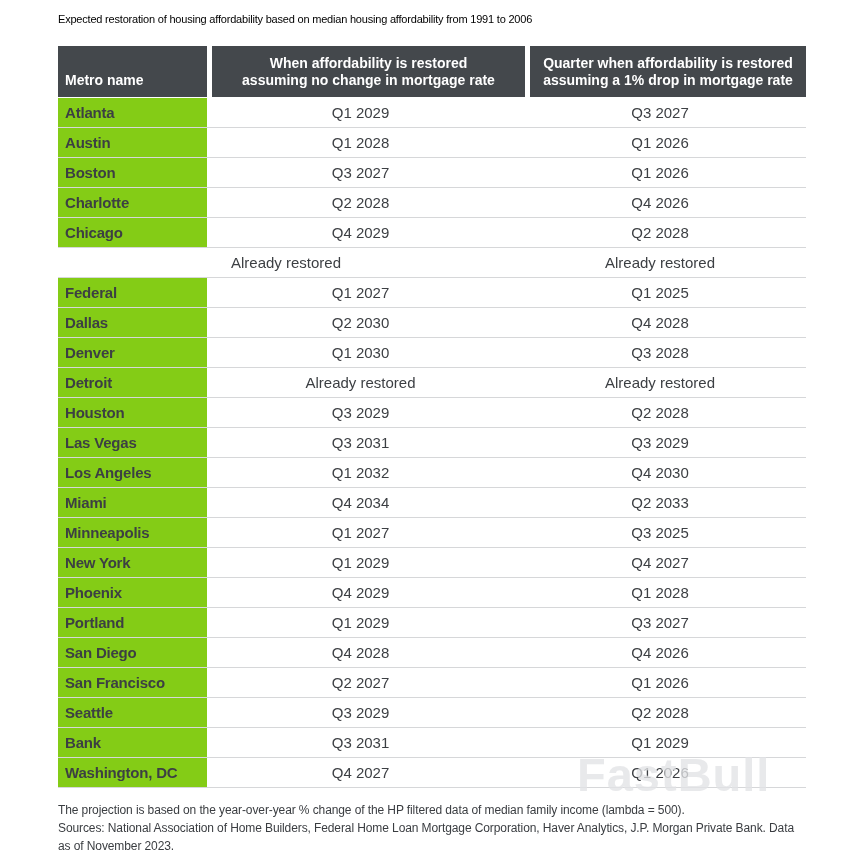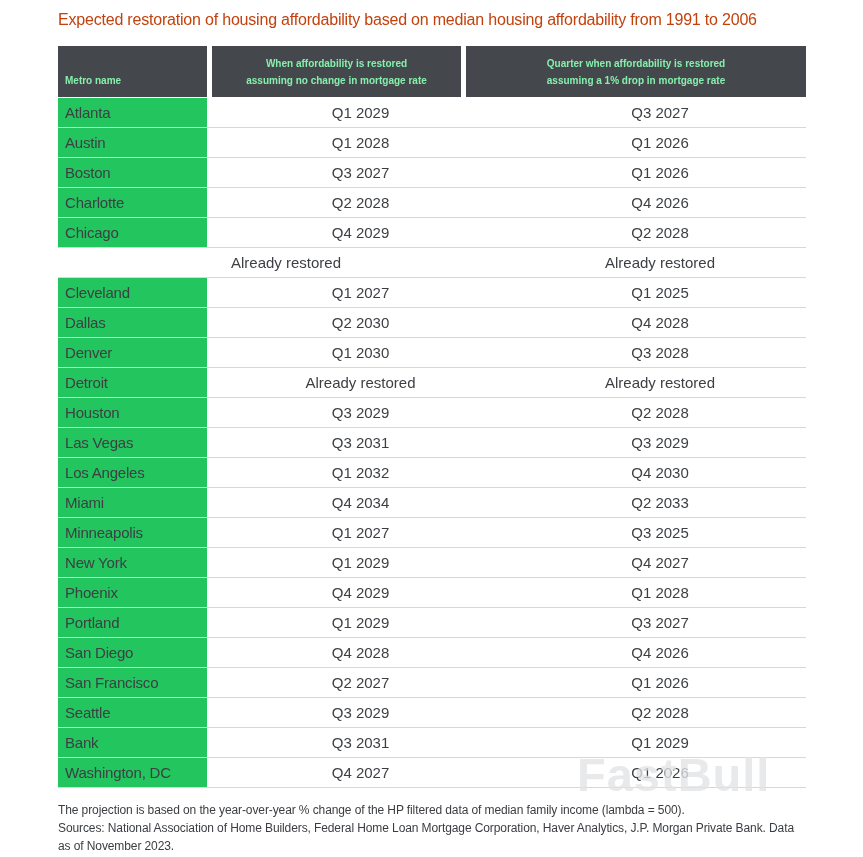--- a/index.html
+++ b/index.html
@@ -12,82 +12,83 @@
     position: relative;
     width: 863px;
     height: 857px;
     background: #ffffff;
     overflow: hidden;
     box-sizing: border-box;
     padding: 11px 57px 0 58px;
     color: #3c3f43;
   }
   .title {
-    font-size: 16px;
+    font-size: 11px;
     line-height: 17px;
-    color: #c2410c;
+    color: #000000;
     letter-spacing: -0.2px;
     margin-bottom: 18px;
     white-space: nowrap;
   }
   
   .thead {
     display: flex;
     height: 51px;
   }
   .th {
     background: #44484c;
-    color: #86efac;
+    color: #ffffff;
     font-weight: bold;
-    font-size: 10px;
+    font-size: 14px;
     line-height: 17px;
     box-sizing: border-box;
   }
   .th-metro {
     width: 149px;
     display: flex;
     align-items: flex-end;
     padding: 0 0 8px 7px;
     margin-right: 5px;
   }
   .th-mid {
     flex: 1;
     display: flex;
     flex-direction: column;
     justify-content: center;
     align-items: center;
     text-align: center;
     margin-right: 5px;
   }
   .th-right {
-    width: 340px;
+    width: 276px;
     display: flex;
     flex-direction: column;
     justify-content: center;
     align-items: center;
     text-align: center;
   }
   
   .tbody { margin-top: 1px; }
   .tr {
     display: flex;
     height: 30px;
     box-sizing: border-box;
     border-bottom: 1px solid #d6d7d9;
     font-size: 15px;
     color: #3c3f43;
   }
   .td-metro {
     width: 149px;
-    background: #22c55e;
+    background: #84cc16;
     box-sizing: border-box;
     padding-left: 7px;
     line-height: 29px;
     letter-spacing: -0.2px;
     white-space: nowrap;
+    font-weight: bold;
   }
   .td-mid {
     flex: 1;
     text-align: center;
     line-height: 29px;
   }
   .td-right {
     width: 292px;
     text-align: center;
     line-height: 29px;
@@ -165,21 +166,21 @@
     <div class="td-mid">Q4 2029</div>
     <div class="td-right">Q2 2028</div>
   </div>
 
   <div class="tr">
     <div class="td-mid">Already restored</div>
     <div class="td-right">Already restored</div>
   </div>
 
   <div class="tr">
-    <div class="td-metro">Cleveland</div>
+    <div class="td-metro">Federal</div>
     <div class="td-mid">Q1 2027</div>
     <div class="td-right">Q1 2025</div>
   </div>
 
   <div class="tr">
     <div class="td-metro">Dallas</div>
     <div class="td-mid">Q2 2030</div>
     <div class="td-right">Q4 2028</div>
   </div>
 

